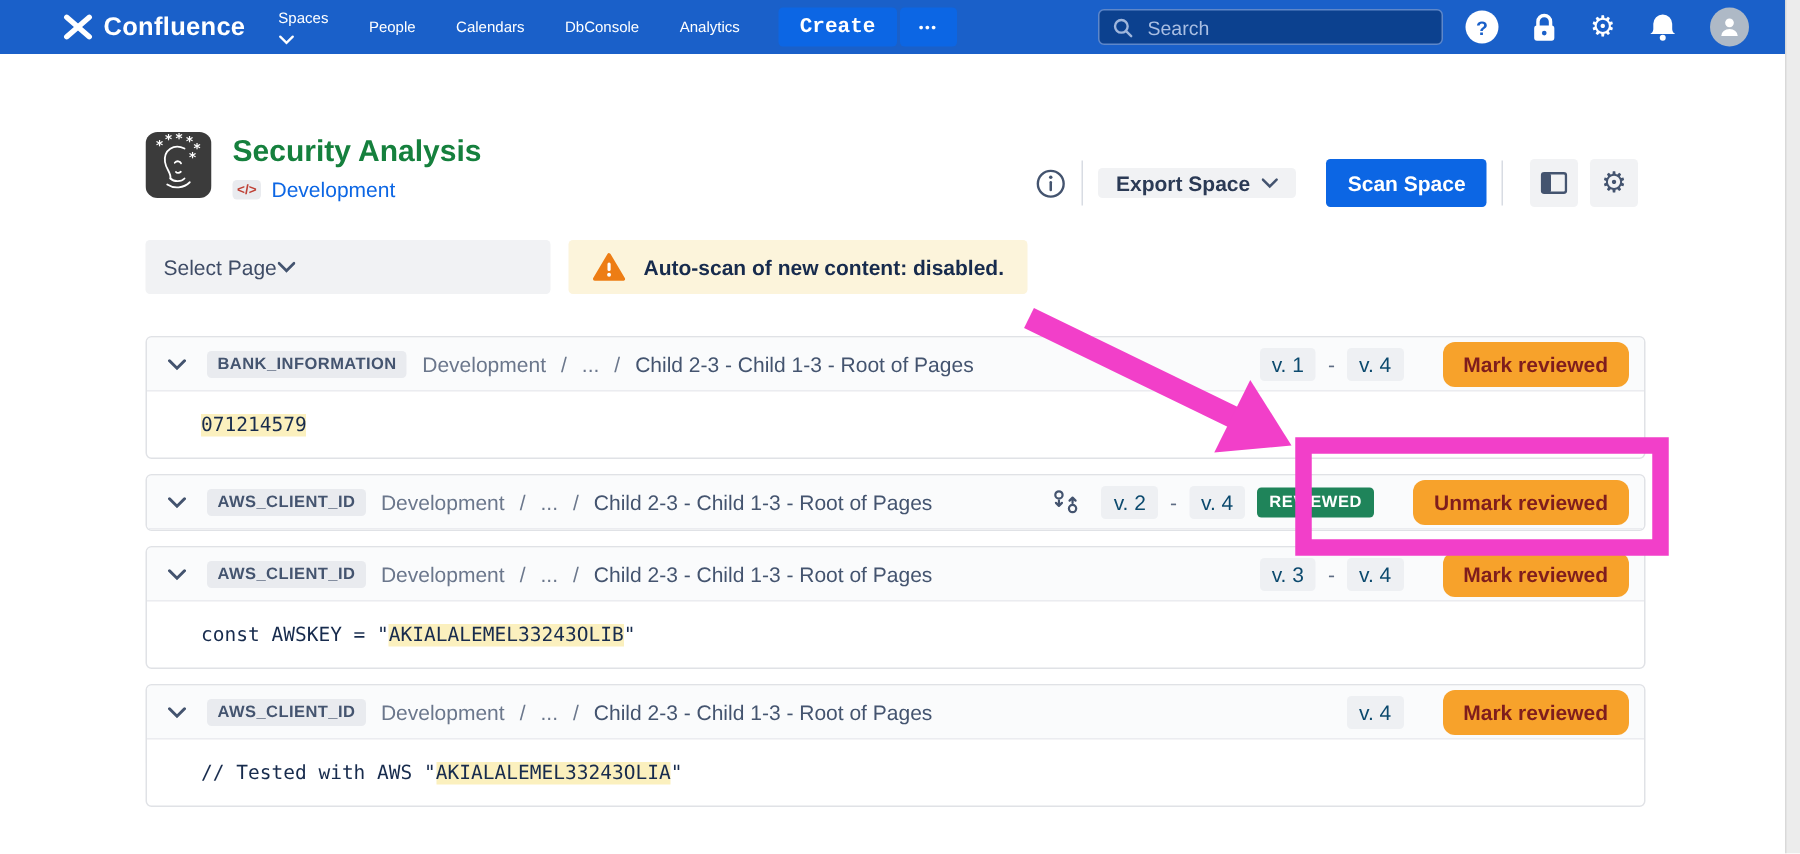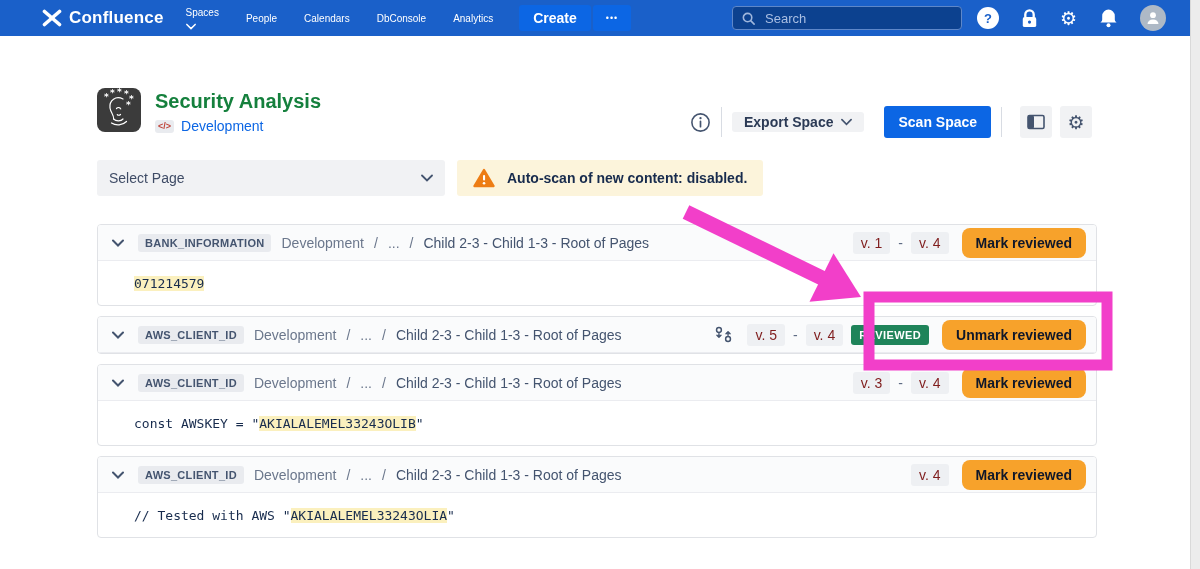--- a/index.html
+++ b/index.html
@@ -14,21 +14,21 @@
     position:absolute;top:0;left:0;width:1190px;height:36px;
     background:#1A60C9;display:flex;align-items:center;color:#fff;
   }
   .brand{display:flex;align-items:center;gap:7px;margin-left:42px;cursor:pointer;}
   .brand-text{font-size:17px;font-weight:700;letter-spacing:.2px;}
   .nav-items{display:flex;align-items:center;gap:27px;margin-left:22px;}
   .nav-item{font-size:10px;display:flex;align-items:flex-start;gap:5px;cursor:pointer;flex-direction:column;}
   .btn-create{
     background:#0C66E4;border:none;color:#fff;font-weight:700;font-size:14px;
     height:26px;padding:0 14px;border-radius:3px;margin-left:26px;cursor:pointer;
-    font-family:Liberation Sans, sans-serif;
+    font-family:Liberation Mono, monospace;
   }
   .btn-more{
     background:#0C66E4;border:none;color:#fff;height:26px;padding:0 13px;
     border-radius:3px;margin-left:2px;cursor:pointer;font-size:9px;letter-spacing:1px;
     font-family:inherit;
   }
   .search-box{
     position:absolute;left:732px;top:6px;width:230px;height:24px;
     background:#0C418F;border:1.5px solid #5E87C9;border-radius:4px;
     display:flex;align-items:center;box-sizing:border-box;padding:0 8px;gap:7px;
@@ -78,22 +78,22 @@
   }
   .icon-btn{
     width:32px;height:32px;background:#F1F2F4;border:none;border-radius:3px;
     display:flex;align-items:center;justify-content:center;cursor:pointer;margin-left:8px;
   }
   .icon-btn:first-of-type{margin-left:0;}
   .gear-dark{font-size:19px;color:#44546F;line-height:1;}
   
   .filters{position:absolute;top:160px;left:97px;width:1000px;display:flex;align-items:center;}
   .select-page{
-    width:348px;height:36px;background:#F1F2F4;border-radius:3px;box-sizing:border-box;
-    display:flex;align-items:center;justify-content:space-between;padding:0 12px;cursor:pointer;
+    width:270px;height:36px;background:#F1F2F4;border-radius:3px;box-sizing:border-box;
+    display:flex;align-items:center;padding:0 12px;cursor:pointer;
   }
   .select-page-label{font-size:14px;color:#3F4C66;}
   .warning-banner{
     margin-left:12px;height:36px;background:#FCF4DB;border-radius:3px;
     display:flex;align-items:center;gap:12px;padding:0 16px;font-weight:bold;
   }
   .warning-text{font-size:14px;color:#172B4D;}
   .show-reviewed{margin-left:auto;margin-right:40px;display:flex;align-items:center;gap:8px;}
   .show-reviewed-label{font-size:14px;color:#172B4D;}
   .toggle{
@@ -120,27 +120,27 @@
     background:#E9EBEF;color:#44546F;font-size:11px;font-weight:700;letter-spacing:.3px;
     padding:3px 7px;border-radius:3px;white-space:nowrap;
   }
   .crumbs{display:flex;align-items:center;gap:10px;font-size:14px;color:#6B778C;white-space:nowrap;}
   .crumb-sep{color:#6B778C;}
   .crumb-page{color:#44546F;}
   .crumb-link{cursor:pointer;}
   .head-right{margin-left:auto;display:flex;align-items:center;gap:8px;}
   .route-icon{margin-right:6px;display:flex;align-items:center;}
   .vchip{
-    background:#EEF0F3;border-radius:3px;padding:3px 8px;font-size:14px;color:#7f1d1d;
+    background:#EEF0F3;border-radius:3px;padding:3px 8px;font-size:14px;color:#0c4a6e;
     cursor:pointer;white-space:nowrap;
   }
   .vdash{color:#5E6C84;font-size:14px;}
   .btn-orange{
     background:#F7A22B;border:none;border-radius:8px;padding:0 14px;height:30px;
-    font-size:14px;font-weight:700;color:#0f172a;cursor:pointer;margin-left:5px;font-family:inherit;
+    font-size:14px;font-weight:700;color:#7f1d1d;cursor:pointer;margin-left:18px;font-family:inherit;
     white-space:nowrap;
   }
   .reviewed-badge{
     background:#1F845A;color:#fff;font-size:11px;font-weight:700;letter-spacing:.4px;
     padding:4px 8px;border-radius:3px;white-space:nowrap;
   }
   .card-code{
     height:44px;display:flex;align-items:center;padding-left:36px;
     font-family:"DejaVu Sans Mono","Liberation Mono",monospace;font-size:13px;color:#172B4D;
     white-space:pre;
@@ -343,21 +343,21 @@
         <span class="route-icon">
           <svg width="19" height="19" viewBox="0 0 18 18">
             <g stroke="#44546F" stroke-width="1.4" fill="none" stroke-linecap="round">
               <circle cx="4.7" cy="4.7" r="2.3"></circle>
               <circle cx="13.3" cy="13.3" r="2.3"></circle>
               <path d="M4.7 8.2 v3.4 M4.7 11.6 l-1.9 -1.9 M4.7 11.6 l1.9 -1.9"></path>
               <path d="M13.3 9.8 V6.4 M13.3 6.4 l-1.9 1.9 M13.3 6.4 l1.9 1.9"></path>
             </g>
           </svg>
         </span>
-        <span class="vchip">v. 5</span>
+        <span class="vchip">v. 2</span>
         <span class="vdash">-</span>
         <span class="vchip">v. 4</span>
         <span class="reviewed-badge">REVIEWED</span>
         <button class="btn-orange">Unmark reviewed</button>
       </span>
     </div>
   </div>
 
   <div class="card">
     <div class="card-head">

